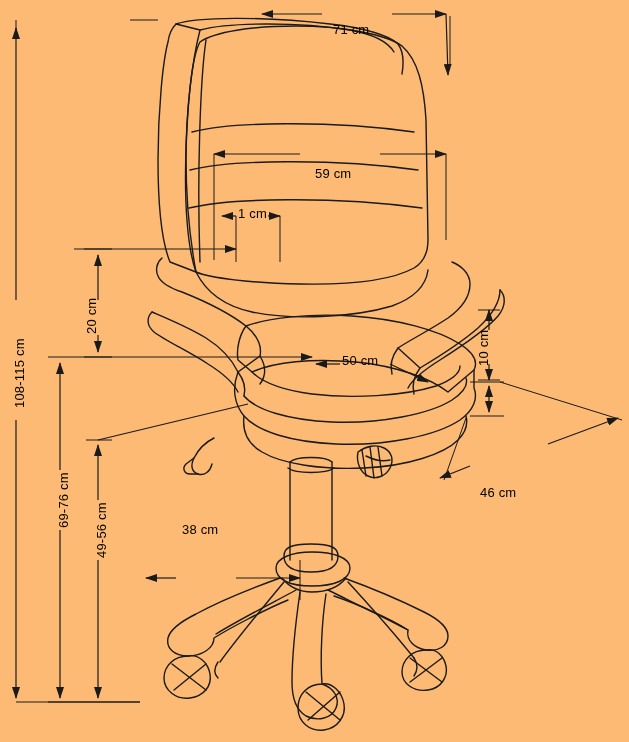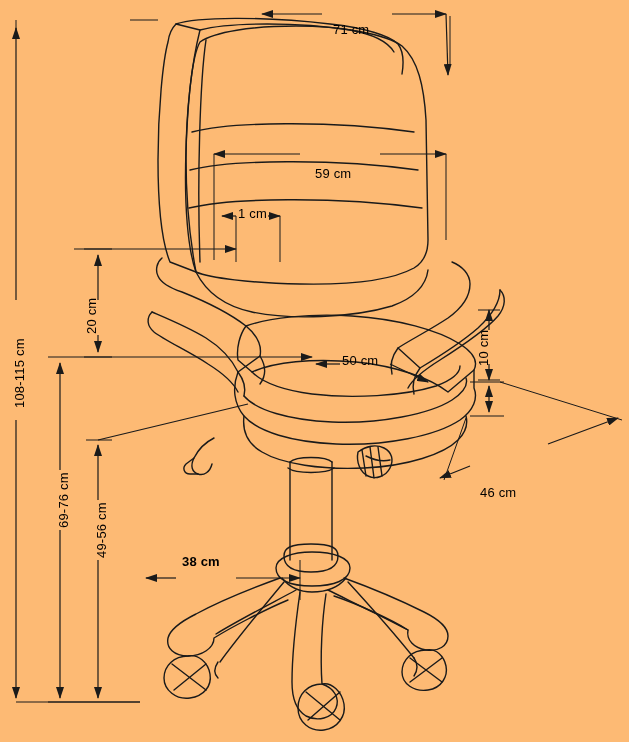--- a/index.html
+++ b/index.html
@@ -224,21 +224,21 @@
   </svg>
 
   <div class="dim-label" style="left:333px; top:22px;">71 cm</div>
 
   <div class="dim-label" style="left:315px; top:166px;">59 cm</div>
 
   <div class="dim-label" style="left:238px; top:206px;">1 cm</div>
 
   <div class="dim-label" style="left:342px; top:353px;">50 cm</div>
 
-  <div class="dim-label" style="left:182px; top:554px;font-weight:bold;">38 cm</div>
+  <div class="dim-label" style="left:182px; top:522px;">38 cm</div>
 
   <div class="dim-label" style="left:480px; top:442px;margin-top:43px;">46 cm</div>
 
   <div class="dim-label rot90" style="left:84px; top:334px;">20 cm</div>
 
   <div class="dim-label rot90" style="left:476px; top:366px;">10 cm</div>
 
   <div class="dim-label rot90" style="left:12px; top:408px;">108-115 cm</div>
 
   <div class="dim-label rot90" style="left:56px; top:528px;">69-76 cm</div>

